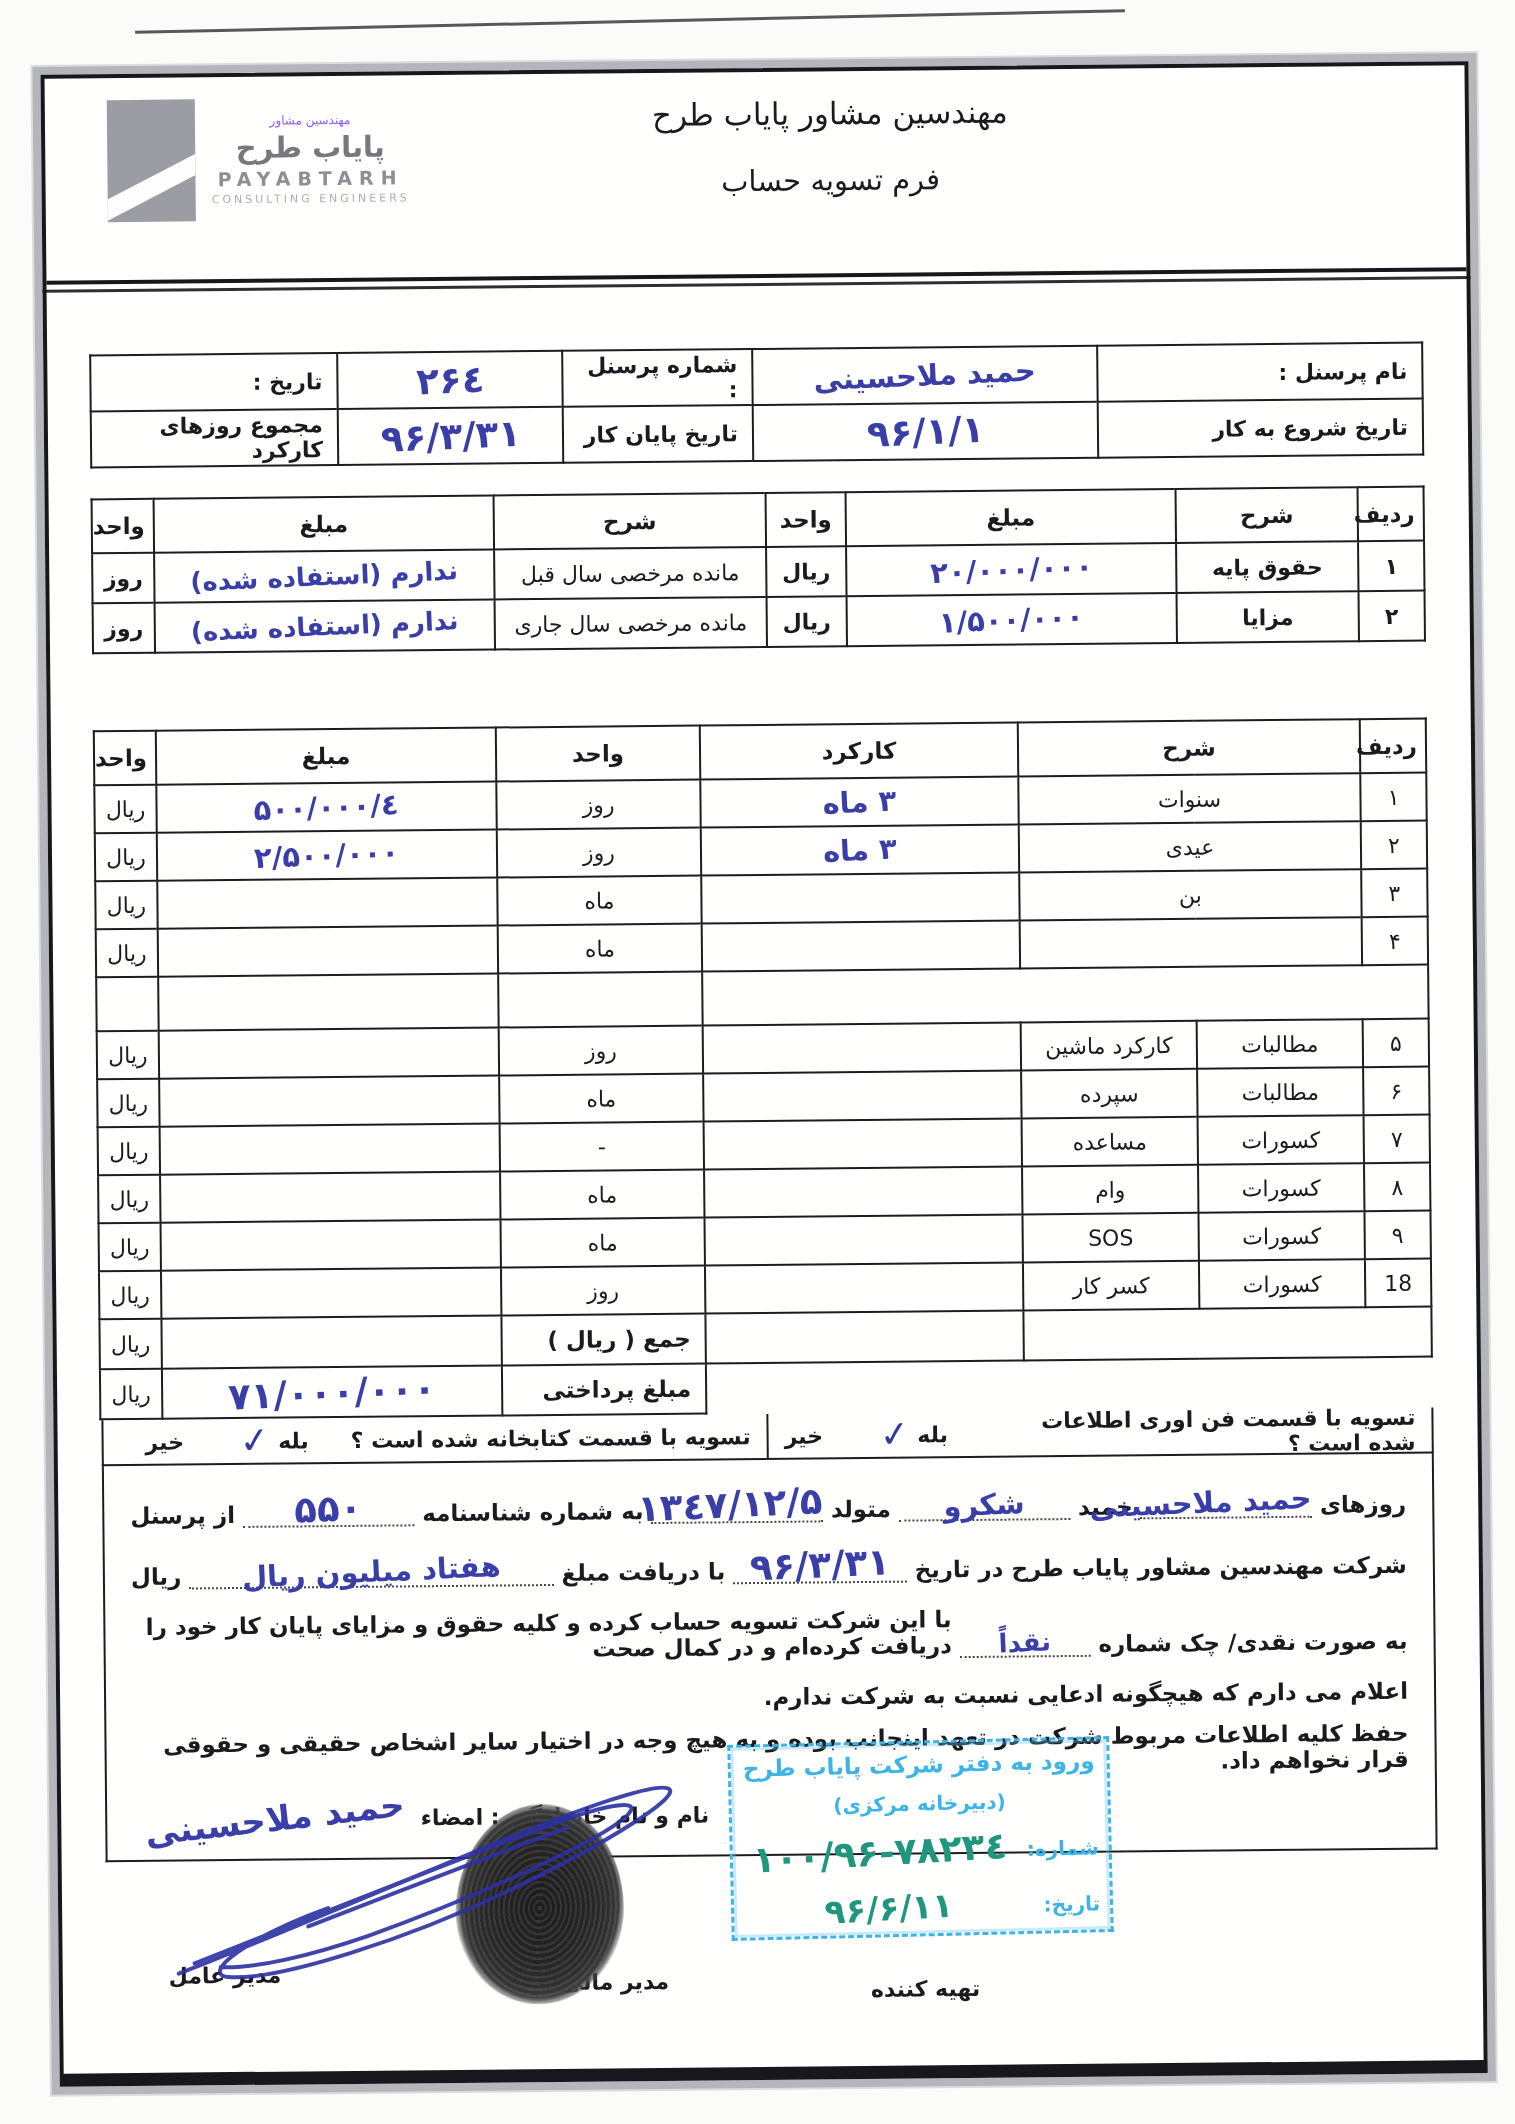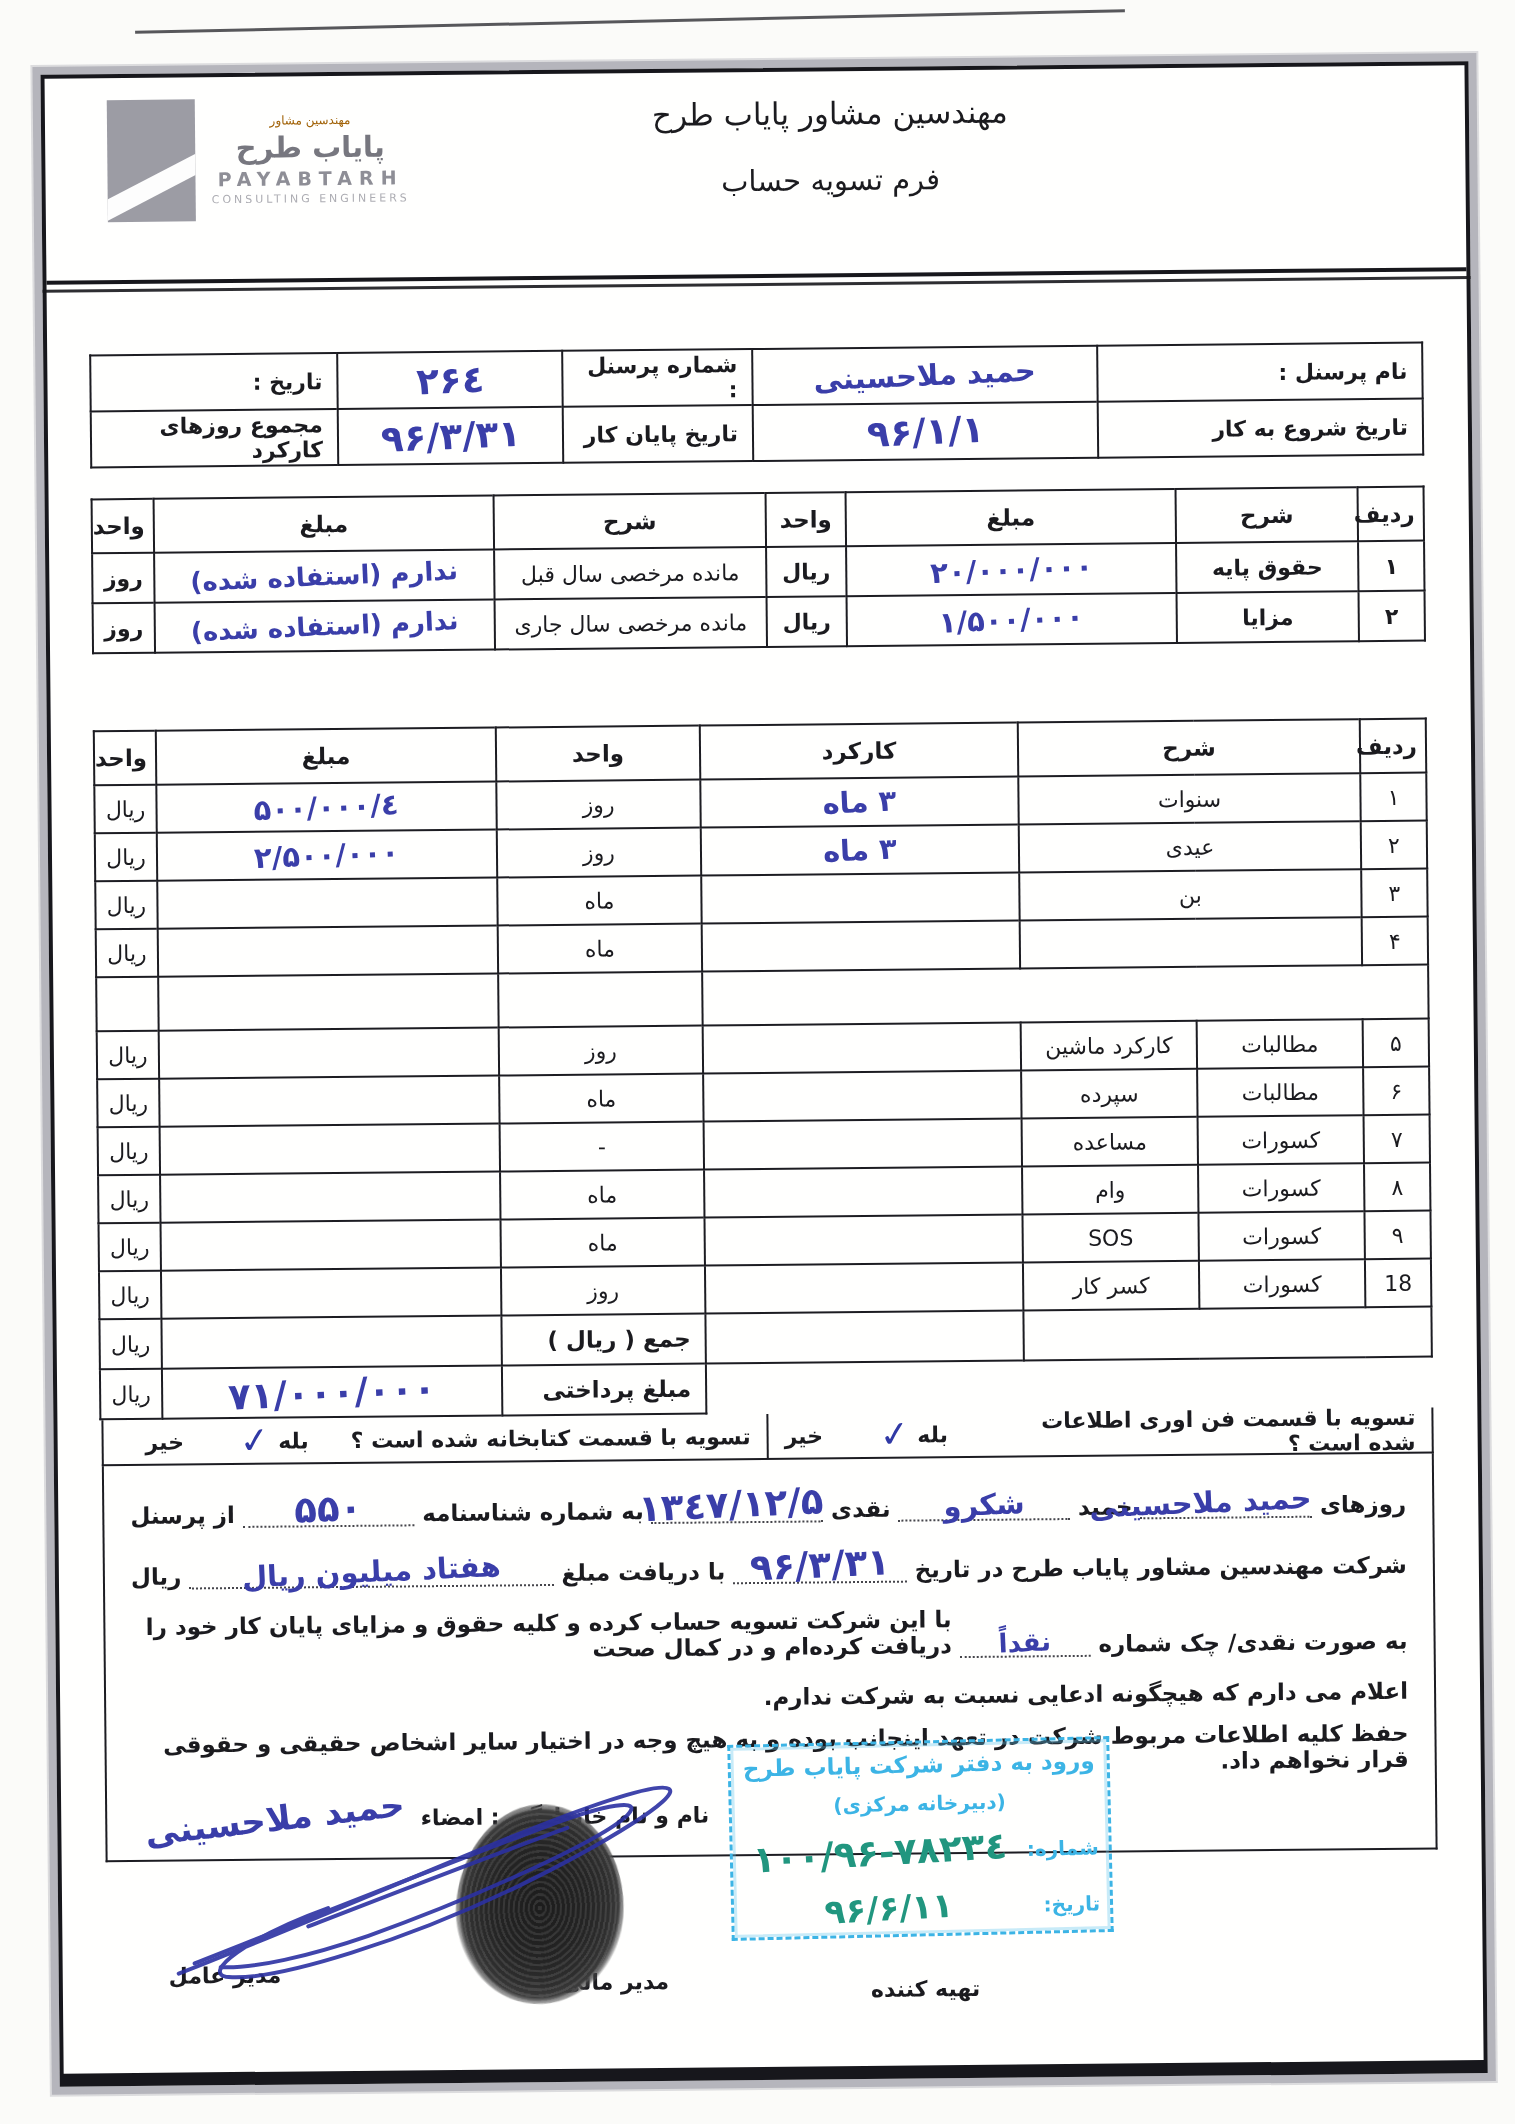--- a/index.html
+++ b/index.html
@@ -25,21 +25,21 @@
   
   .header { position:relative; height:206px; border-bottom:4px solid #17171c; }
   .header::after {
     content:""; position:absolute; left:-4px; right:-4px; bottom:-12px;
     border-bottom:3px solid #17171c; opacity:.9;
   }
   .logo-wrap { position:absolute; left:62px; top:22px; display:flex; direction:ltr; gap:16px; align-items:center; }
   .logo-mark { width:88px; height:122px; background:#9c9ca4; position:relative; overflow:hidden; }
   .logo-slash { position:absolute; left:-24px; bottom:26px; width:140px; height:19px; background:#fdfdfd; transform:rotate(-27deg); }
   .logo-text { display:flex; flex-direction:column; align-items:center; gap:3px; direction:rtl; }
-  .logo-tagline { font-size:12px; color:#a16207; }
+  .logo-tagline { font-size:12px; color:#8b5cf6; }
   .logo-fa { font-size:29px; font-weight:bold; color:#77777f; }
   .logo-en { font-size:19px; letter-spacing:7px; color:#8e8e96; font-weight:bold; direction:ltr; }
   .logo-sub { font-size:11px; letter-spacing:3px; color:#adadb3; direction:ltr; }
   .titles { position:absolute; left:300px; right:150px; top:0; text-align:center; }
   .title1 { margin-top:24px; font-size:31px; }
   .title2 { margin-top:32px; font-size:29px; }
   
   .content { position:relative; padding:0 44px; }
   table { border-collapse:collapse; table-layout:fixed; width:1332px; margin:0 auto; direction:rtl; }
   td, th { border:2.5px solid #1c1c22; padding:0 8px; font-size:22px; }
@@ -353,21 +353,21 @@
           <span class="qno">خیر</span>
         </div>
       </div>
 
       <div class="declaration">
         <div class="pline">
           <span class="pseg">روزهای</span>
           <span class="blank"><span class="hw hw-md">حمید ملاحسینی</span></span>
           <span class="pseg">حمید</span>
           <span class="blank"><span class="hw hw-md">شکرو</span></span>
-          <span class="pseg">نقدی</span>
+          <span class="pseg">متولد</span>
           <span class="blank"><span class="hw hw-num">۱۳٤۷/۱۲/۵</span></span>
           <span class="pseg">به شماره شناسنامه</span>
           <span class="blank"><span class="hw hw-num">۵۵۰</span></span>
           <span class="pseg">از پرسنل</span>
         </div>
         <div class="pline">
           <span class="pseg">شرکت مهندسین مشاور پایاب طرح در تاریخ</span>
           <span class="blank"><span class="hw hw-num">۹۶/۳/۳۱</span></span>
           <span class="pseg">با دریافت مبلغ</span>
           <span class="blank" style="flex:2.1"><span class="hw hw-md">هفتاد میلیون ریال</span></span>

